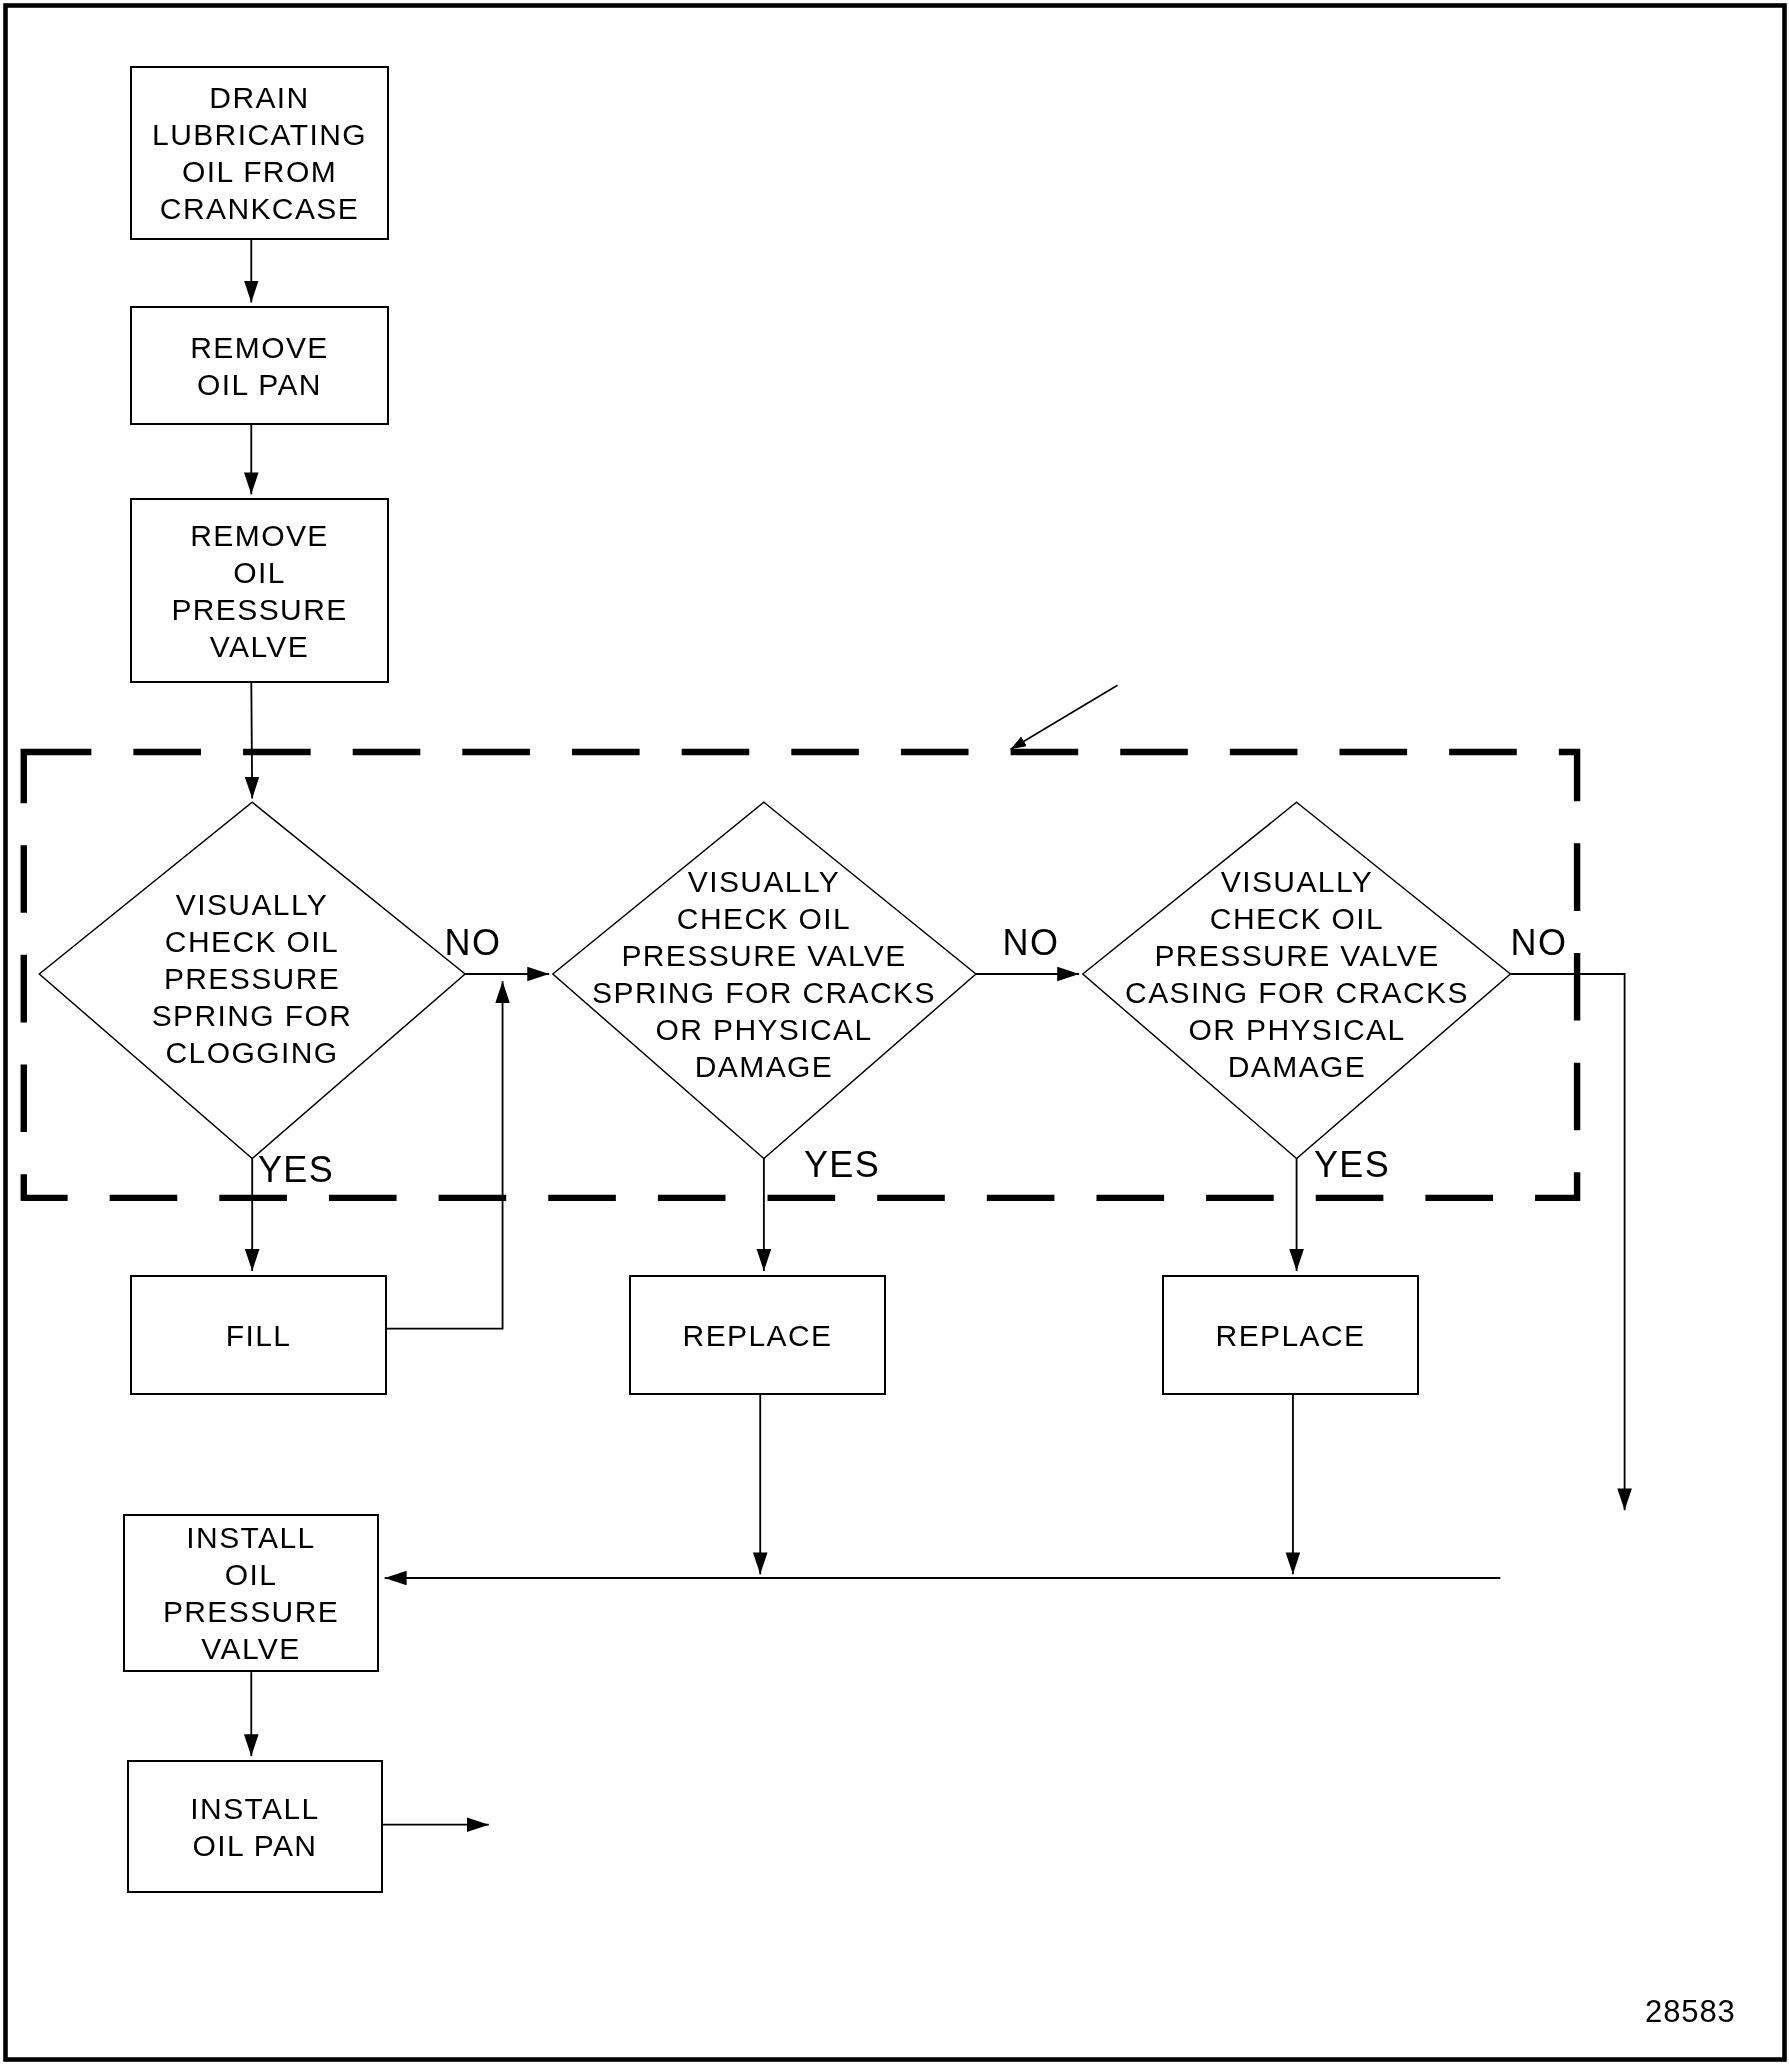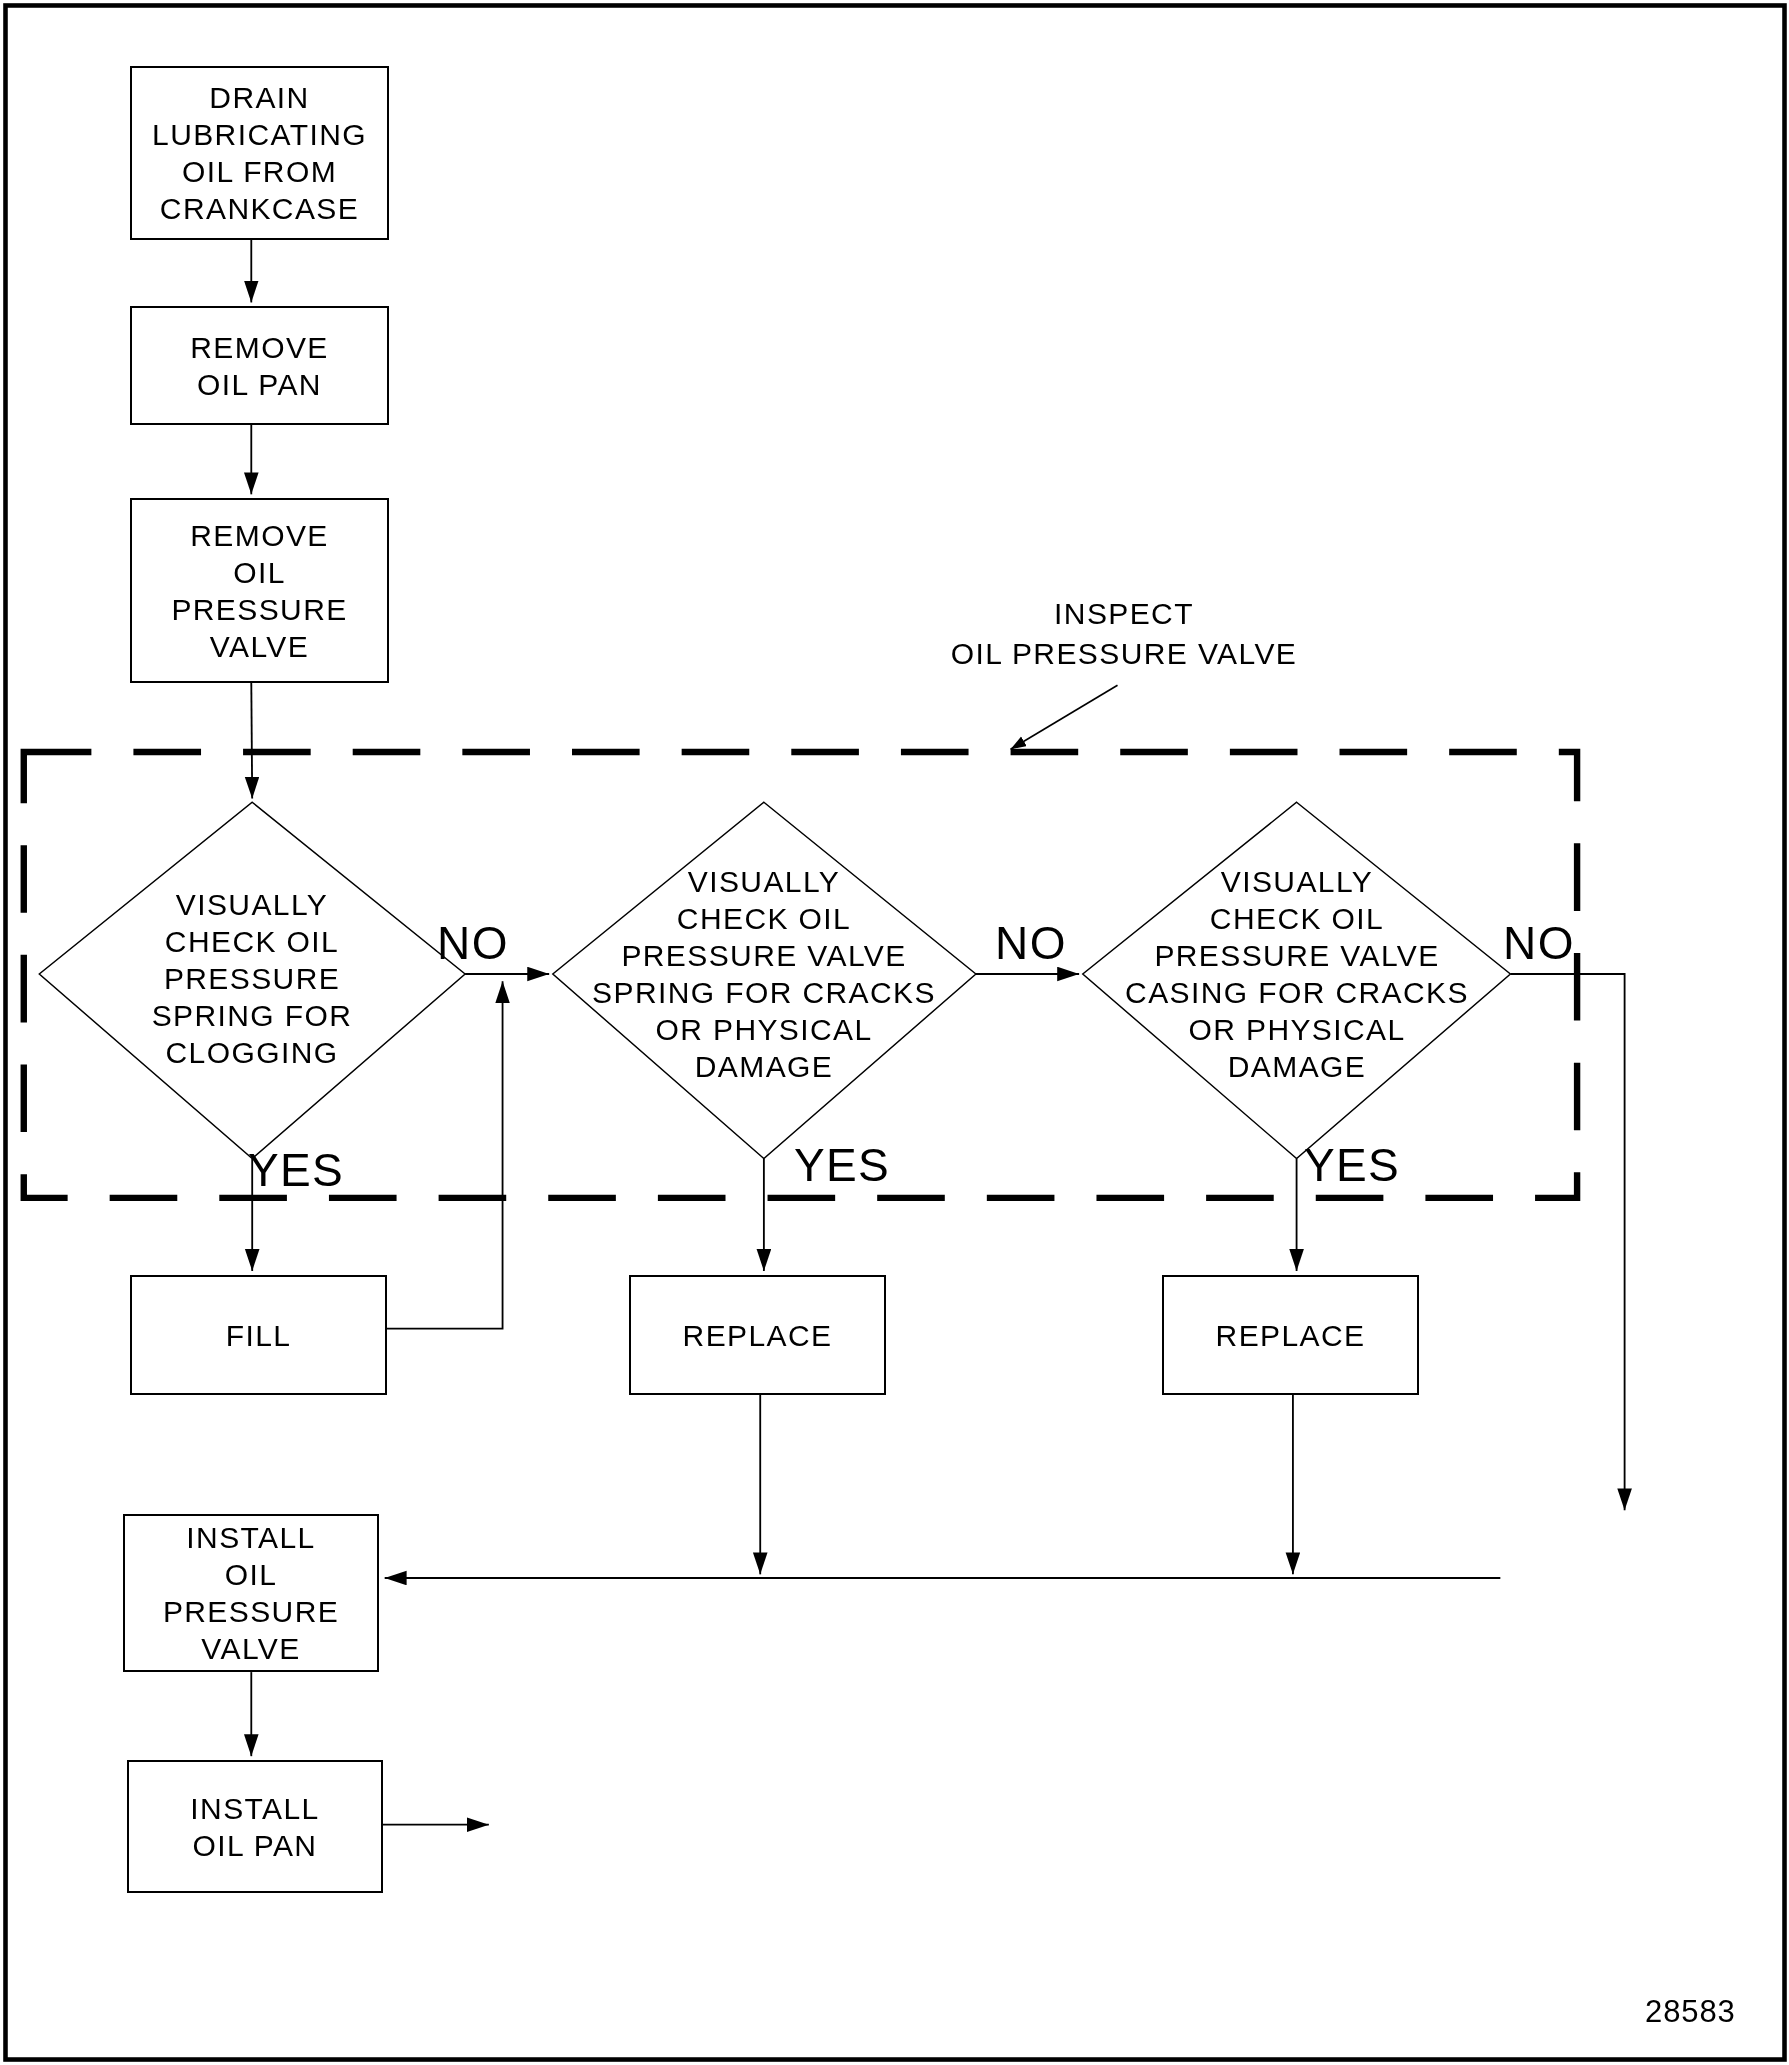--- a/index.html
+++ b/index.html
@@ -24,21 +24,21 @@
   .dtext{
     position:absolute;
     transform:translate(-50%,-50%);
     text-align:center;
     font-size:30px;line-height:37px;letter-spacing:1.4px;
     white-space:nowrap;
   }
   .branch{
     position:absolute;
     transform:translate(-50%,-50%);
-    font-size:46px;letter-spacing:1.4px;
+    font-size:36px;letter-spacing:1.4px;
     white-space:nowrap;
   }
   .callout{
     position:absolute;
     transform:translateX(-50%);
     text-align:center;
     font-size:30px;line-height:40px;letter-spacing:1.4px;
     white-space:nowrap;
   }
   .fignum{
@@ -140,24 +140,20 @@
   </div>
 
   <div class="branch" style="left:473px;top:943px;">NO</div>
   <div class="branch" style="left:1031px;top:943px;">NO</div>
   <div class="branch" style="left:1539px;top:943px;">NO</div>
 
   <div class="branch" style="left:296px;top:1170px;">YES</div>
   <div class="branch" style="left:842px;top:1165px;">YES</div>
   <div class="branch" style="left:1352px;top:1165px;">YES</div>
 
-  <div class="callout" style="left:1124px;top:594px;">
-    <div>INSPECT</div>
-    <div>OIL PRESSURE VALVE</div>
-  </div>
 
   <div class="node" style="left:130px;top:1275px;width:257px;height:120px;">
     <div>FILL</div>
   </div>
 
   <div class="node" style="left:629px;top:1275px;width:257px;height:120px;">
     <div>REPLACE</div>
   </div>
 
   <div class="node" style="left:1162px;top:1275px;width:257px;height:120px;">

